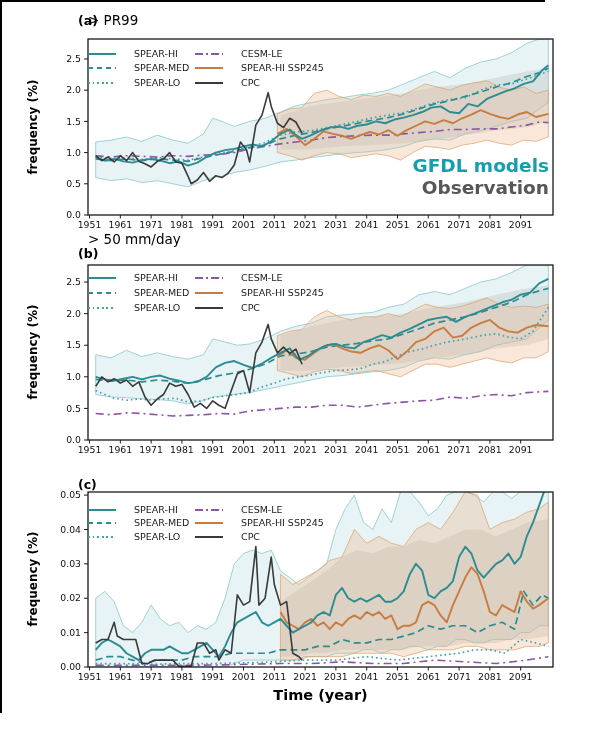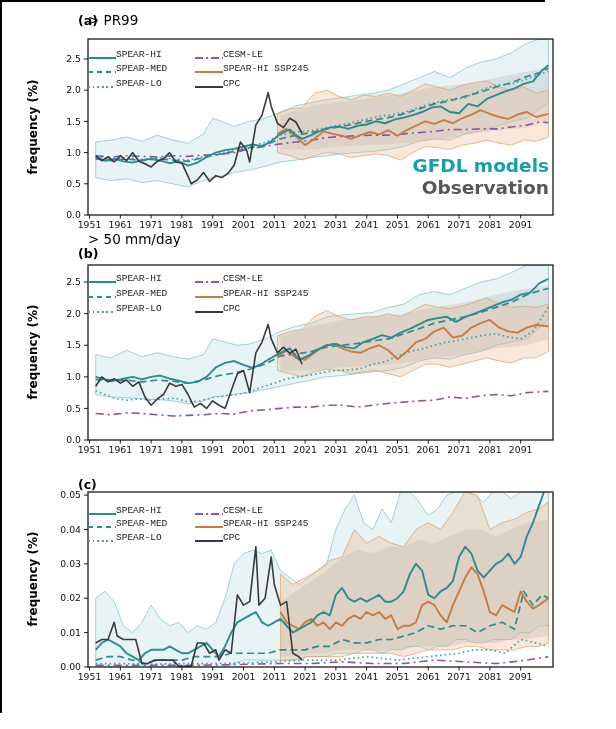--- a/index.html
+++ b/index.html
@@ -12,21 +12,21 @@
   .panel-tag{position:absolute;left:78px;font-weight:bold;font-size:12.5px;color:#000;}
   .panel-title{position:absolute;left:88px;width:465px;text-align:left;font-weight:normal;
                font-size:13.5px;color:#000;}
   .ylabel{position:absolute;left:-27px;width:120px;text-align:center;font-weight:bold;
           font-size:12px;color:#000;transform:rotate(-90deg);white-space:nowrap;}
   .xlabel{position:absolute;left:88px;width:465px;top:687px;text-align:center;
           font-weight:bold;font-size:14.5px;color:#000;}
   .annot{position:absolute;right:67px;text-align:right;font-weight:bold;font-size:18.5px;line-height:1.1;}
   .annot-models{top:156px;color:var(--tealText,#149fae);}
   .annot-obs{top:178px;color:var(--obsText,#575757);}
-  .legend-item{position:absolute;display:flex;align-items:flex-end;gap:0;height:10px;font-family:Liberation Mono, monospace;}
+  .legend-item{position:absolute;display:flex;align-items:center;gap:18px;height:10px;}
   .legend-label{font-size:9.5px;color:#1a1a1a;line-height:1;white-space:nowrap;}
   .swatch{display:inline-block;width:28px;height:2.2px;flex:0 0 28px;}
   .sw-solid{background:var(--c);}
   .sw-dashed{background:repeating-linear-gradient(90deg,var(--c) 0 5.5px,transparent 5.5px 9px);}
   .sw-dotted{background:repeating-linear-gradient(90deg,var(--c) 0 1.8px,transparent 1.8px 4.6px);}
   .sw-dashdot{background:repeating-linear-gradient(90deg,var(--c) 0 8px,transparent 8px 11px,var(--c) 11px 13.5px,transparent 13.5px 16.5px);}
 </style>
 </head>
 <body>
 
@@ -215,20 +215,21 @@
   <div class="panel-tag" style="top:246px">(b)</div>
   <div class="panel-title" style="top:231px">&gt; 50 mm/day</div>
   <div class="ylabel" style="top:345px">frequency (%)</div>
 
   <div class="panel-tag" style="top:477px">(c)</div>
   <div class="ylabel" style="top:572px">frequency (%)</div>
 
   <div class="annot annot-models">GFDL models</div>
   <div class="annot annot-obs">Observation</div>
 
+  <div class="xlabel">Time (year)</div>
 
   <div id="legend-layer">
       <div class="legend-item" style="left: 88px; top: 49px;">
         <span class="swatch sw-solid" style="--c: #2b8c92;"></span>
         <span class="legend-label">SPEAR-HI</span>
       </div>
       <div class="legend-item" style="left: 88px; top: 63px;">
         <span class="swatch sw-dashed" style="--c: #2b8c92;"></span>
         <span class="legend-label">SPEAR-MED</span>
       </div>

